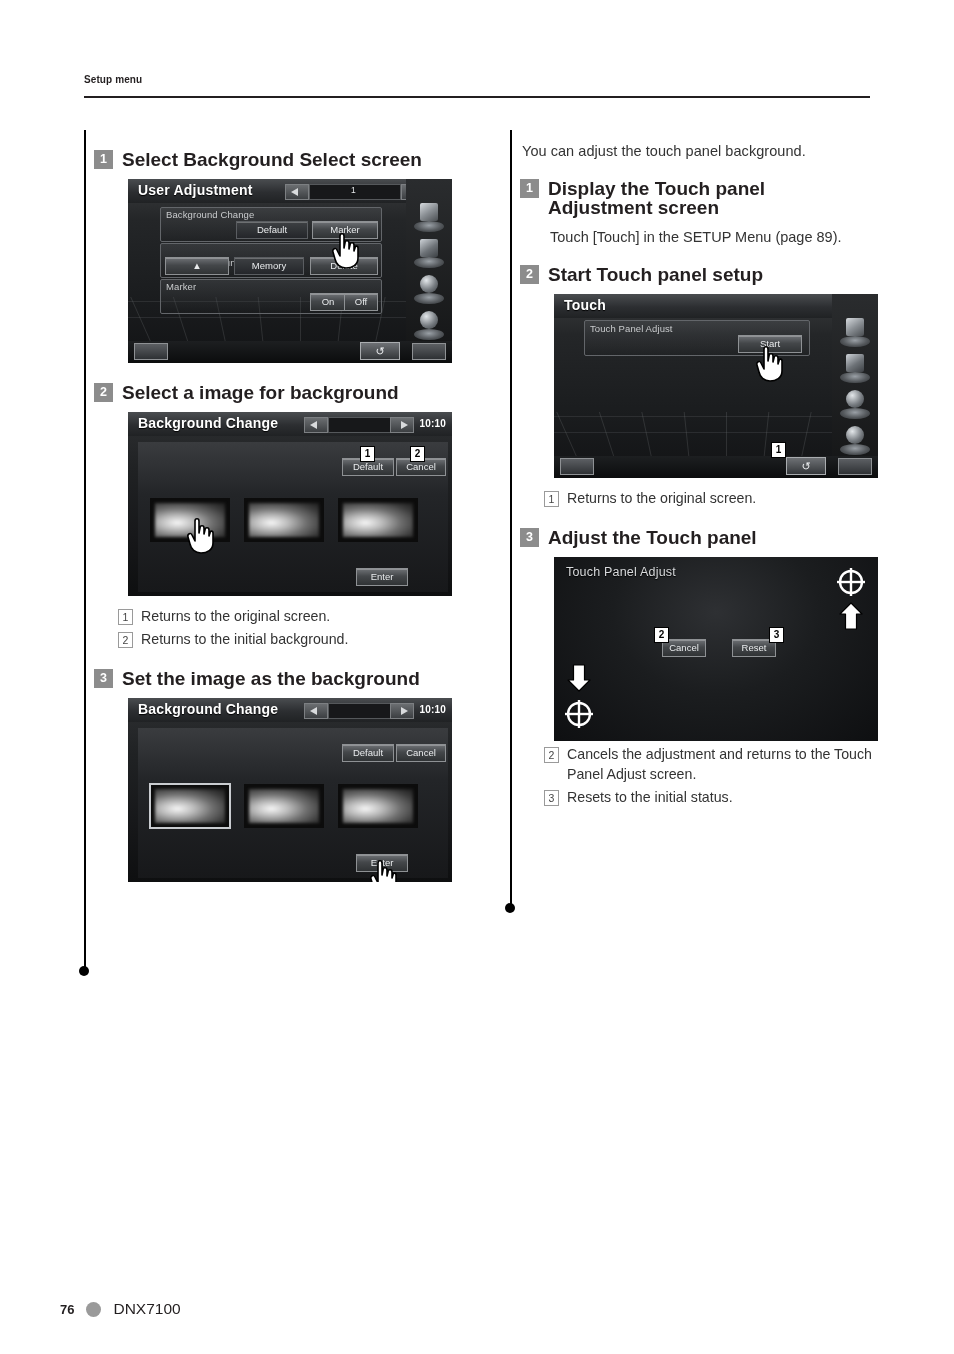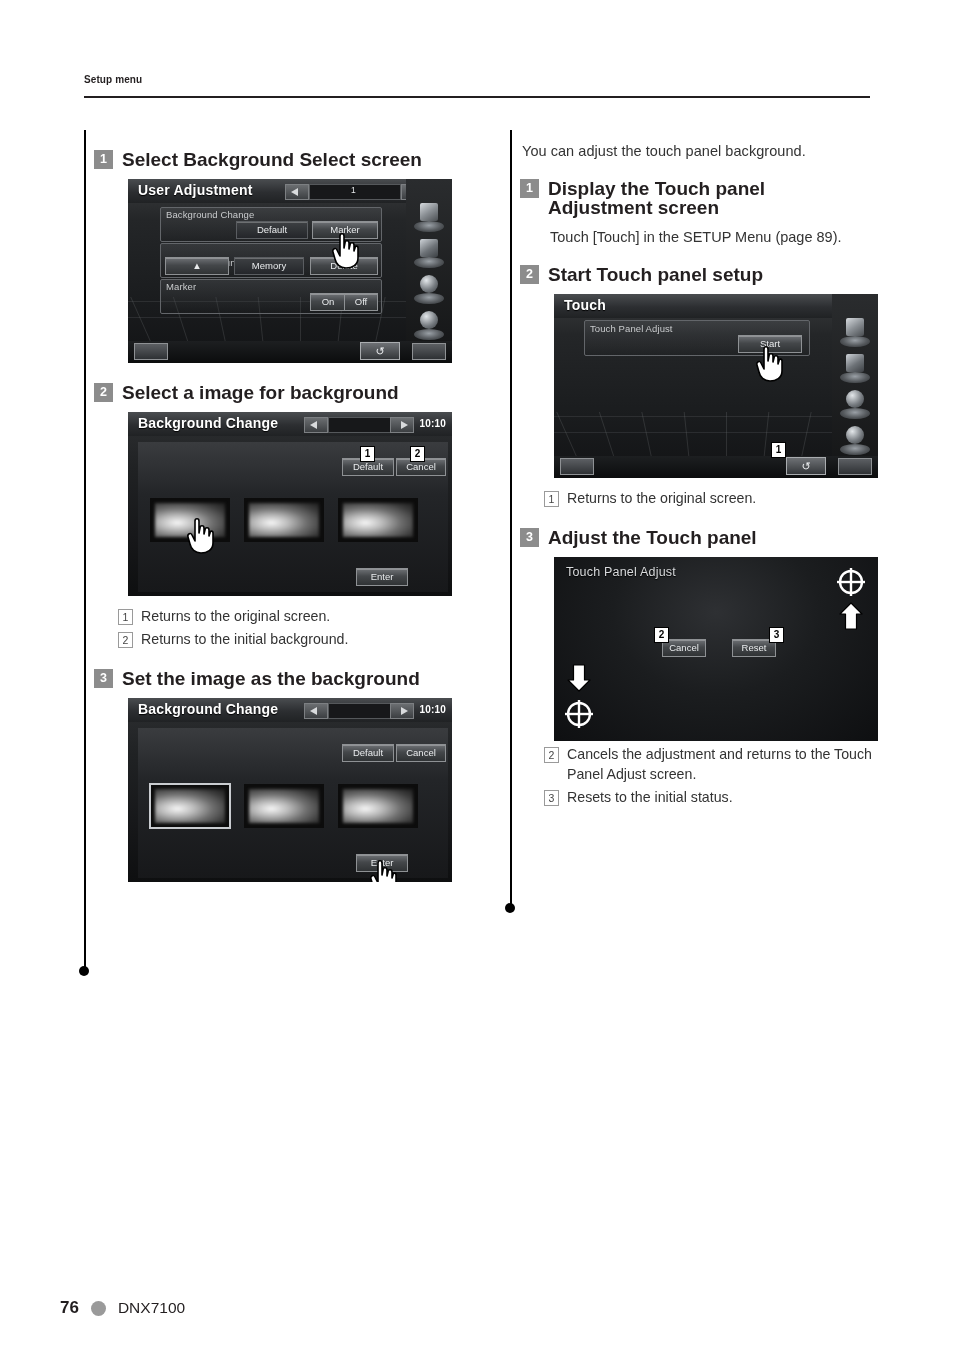--- a/index.html
+++ b/index.html
@@ -119,21 +119,21 @@
   
   .crosshair{position:absolute;width:30px;height:30px;}
   .crosshair svg{display:block;}
   .bigarrow{position:absolute;width:26px;height:30px;}
 
   .inlinecross{display:inline-block;width:15px;height:15px;vertical-align:-3px;background:#000;position:relative;}
   .inlinecross svg{position:absolute;left:0;top:0;}
 
   
   .footer{position:absolute;left:60px;bottom:36px;display:flex;align-items:center;}
-  .pno{font-size:17px;font-weight:bold;margin-right:12px;}
+  .pno{font-size:13px;font-weight:bold;margin-right:12px;}
   .fdot{width:15px;height:15px;border-radius:50%;background:#9a9a9a;margin-right:12px;}
   .model{font-size:15.5px;color:#231f20;}
 </style>
 </head>
 <body>
 
 <div class="page">
 
   <div class="runhead">Setup menu</div>
   <div class="runrule"></div>

